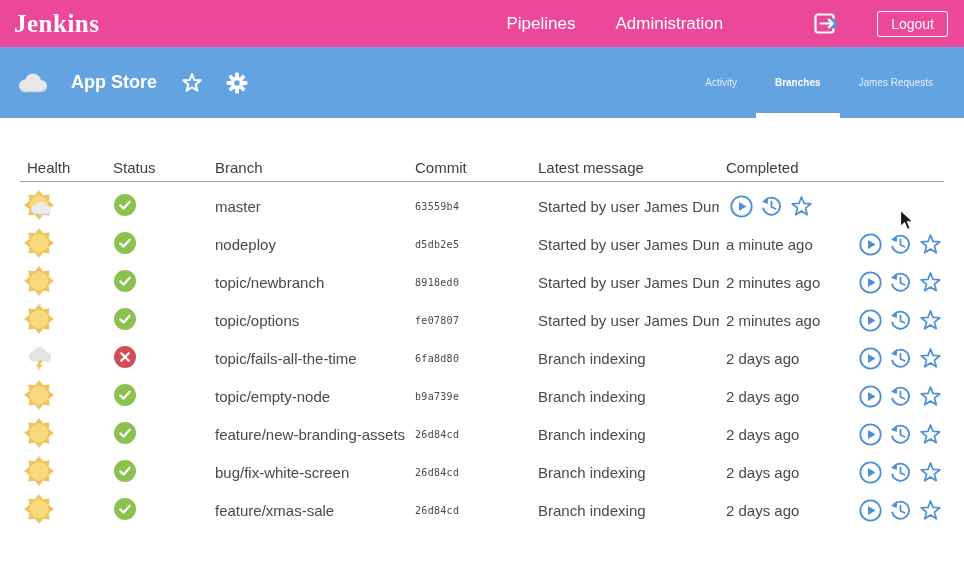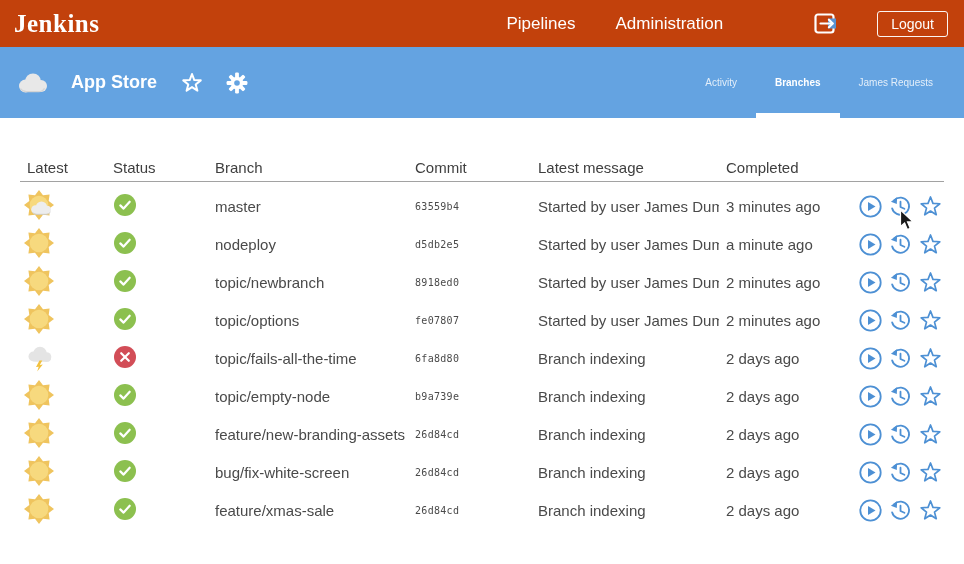--- a/index.html
+++ b/index.html
@@ -2,21 +2,21 @@
 <html><head>
 <meta charset="utf-8">
 <style>
   html,body{margin:0;padding:0;}
   body{
     width:964px;height:564px;position:relative;overflow:hidden;
     background:#fff;font-family:"Liberation Sans",sans-serif;
     -webkit-font-smoothing:antialiased;
   }
   
-  .topbar{height:47px;background:#c2410c;display:flex;align-items:center;color:#fff;}
+  .topbar{height:47px;background:#ec4899;display:flex;align-items:center;color:#fff;}
   .logo{font-family:"Liberation Serif",serif;font-weight:bold;font-size:25px;margin-left:14px;letter-spacing:.5px;}
   .spacer{flex:1;}
   .nav-item{font-size:17px;cursor:pointer;}
   .nav-item.pipelines{margin-right:40px;}
   .nav-item.admin{margin-right:90px;}
   .exit-btn{width:23px;height:23px;display:inline-flex;margin-right:41px;cursor:pointer;}
   .logout-btn{
     border:1.5px solid rgba(255,255,255,.95);border-radius:3px;background:transparent;
     color:#fff;font-size:14px;font-family:"Liberation Sans",sans-serif;
     padding:4px 13px;margin-right:16px;cursor:pointer;line-height:16px;
@@ -109,21 +109,21 @@
         <span>Branches</span>
       </div>
       <div class="tab">
         <span>James Requests</span>
       </div>
     </div>
 </div>
 
 <div class="table">
   <div class="thead">
-    <div>Latest</div>
+    <div>Health</div>
     <div>Status</div>
     <div>Branch</div>
     <div>Commit</div>
     <div>Latest message</div>
     <div>Completed</div>
     <div></div>
   </div>
   <div class="tbody">
   <div class="trow">
     <div class="cell" style="padding-left:0;"><span class="health-icon">
@@ -141,21 +141,20 @@
           </span></div>
     <div class="cell" style="padding-left:0;"><span class="status-icon">
             <svg width="22" height="22" viewBox="0 0 22 22">
               <circle cx="11" cy="11" r="11" fill="#8CC04F"></circle>
               <path d="M6.3,11.4 L9.6,14.6 L15.7,7.7" fill="none" stroke="#fff" stroke-width="2.2" stroke-linecap="round" stroke-linejoin="round"></path>
             </svg>
           </span></div>
     <div class="cell branch">master</div>
     <div class="cell commit">63559b4</div>
     <div class="cell message">Started by user James Dum...</div>
-    <div class="cell completed">3 minutes ago</div>
     <div class="actions">
       <span class="action">
             <svg width="25" height="25" viewBox="0 0 25 25">
               <circle cx="12.5" cy="12.5" r="10.2" fill="none" stroke="#4D90D4" stroke-width="1.8"></circle>
               <polygon points="10,8 17.5,12.5 10,17" fill="#4D90D4"></polygon>
             </svg>
           </span>
       <span class="action">
             <svg width="25" height="25" viewBox="0 0 25 25">
               <path d="M6.3,6.1 A8.6,8.6 0 1 1 4.1,14.3" fill="none" stroke="#4D90D4" stroke-width="1.8" stroke-linecap="round"></path>

